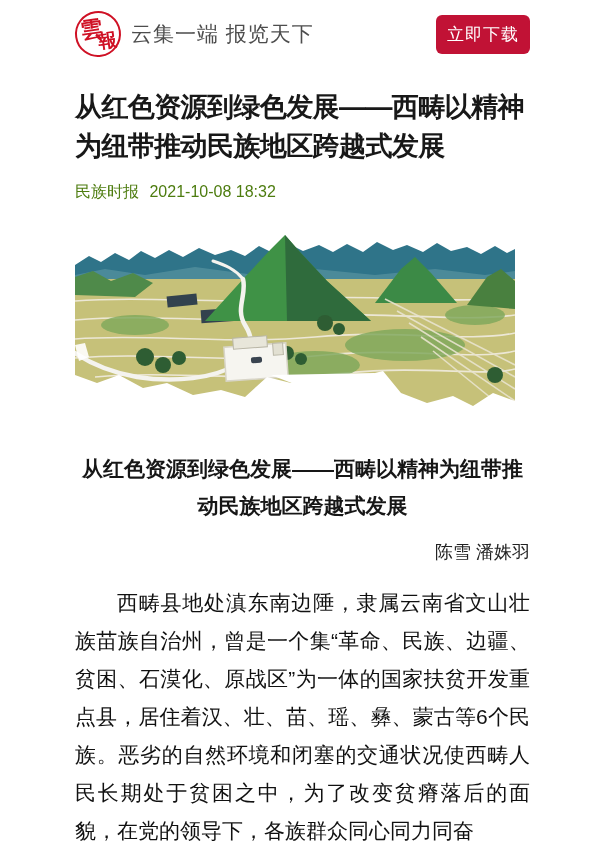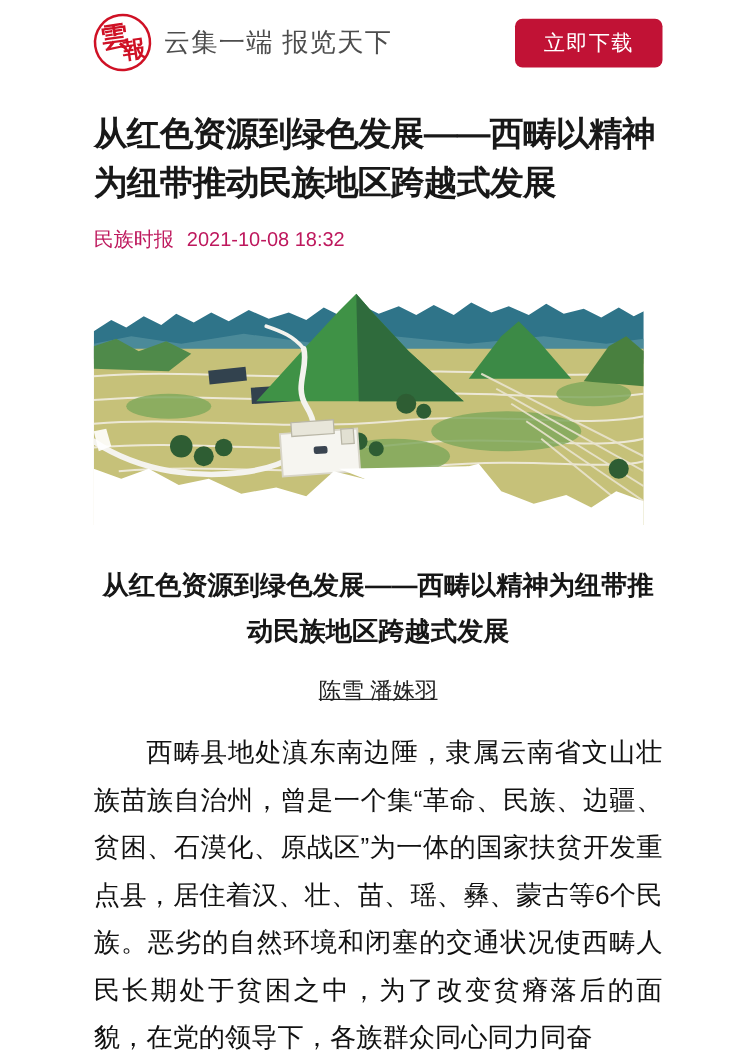--- a/index.html
+++ b/index.html
@@ -19,37 +19,37 @@
     transform: rotate(-8deg); box-sizing: border-box;
   }
   .logo .ch { position: absolute; color: #cf1125; font-weight: bold;
     font-family: "Liberation Serif", "DejaVu Serif", serif; line-height: 1; }
   .logo .ch1 { left: 4px; top: 5px; font-size: 22px; }
   .logo .ch2 { right: 3px; bottom: 4px; font-size: 19px; }
   .tagline { margin-left: 10px; font-size: 21px; letter-spacing: 1px; color: #4d4d4d; }
   .hspacer { flex: 1; }
   .download-btn {
     background: #c11235; color: #ffffff; border: none; cursor: pointer;
-    font-size: 17px; padding: 8px 23px; border-radius: 6px; letter-spacing: 1px;
+    font-size: 17px; padding: 8px 11px; border-radius: 6px; letter-spacing: 1px;
     font-family: inherit;
   }
 
   
   .title { font-size: 27px; line-height: 39px; font-weight: bold;
     color: #181818; margin: 30px 0 0 0; letter-spacing: -0.6px; }
-  .byline { margin-top: 16px; font-size: 16px; color: #be185d; }
+  .byline { margin-top: 16px; font-size: 16px; color: #4d7c0f; }
   .byline span { margin-right: 6px; }
 
   
   .figure { margin-top: 22px; width: 440px; height: 195px; }
 
   
   .inner-title { font-size: 21px; line-height: 37px; font-weight: bold;
     text-align: center; margin: 30px 0 0 0; color: #161616; }
-  .authors { text-align: center; font-size: 18px; margin-top: 16px; color: #222222; text-decoration: underline; }
+  .authors { text-align: right; font-size: 18px; margin-top: 16px; color: #222222; }
   .body-text { font-size: 21px; line-height: 38px; color: #111111;
     text-align: justify; text-indent: 2em; margin: 20px 0 0 0; }
 </style>
 </head>
 <body>
 
 <div class="page">
 
   <div class="header">
     <div class="logo">

